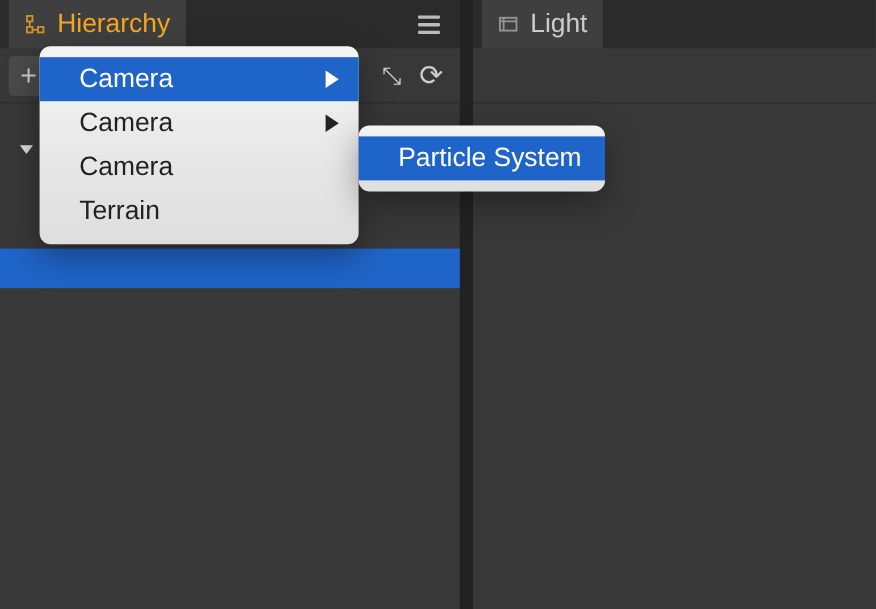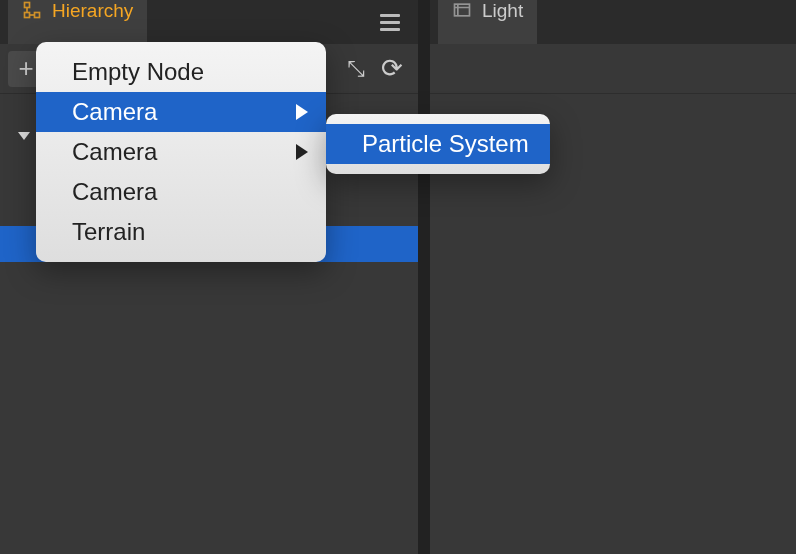--- a/index.html
+++ b/index.html
@@ -32,24 +32,24 @@
 .tab-row {
   height: 44px;
   background: #2b2b2b;
   display: flex;
   align-items: center;
   padding: 0 8px;
 }
 .tab {
   height: 44px;
   display: flex;
-  align-items: flex-start;
+  align-items: center;
   padding: 0 14px;
   color: #bbb;
-  font-size: 19px;
+  font-size: 24px;
 }
 .tab.active {
   background: #3f3f3f;
   color: #f5a623;
 }
 .tab-icon {
   width: 20px;
   height: 20px;
   margin-right: 10px;
   opacity: 0.8;
@@ -222,23 +222,20 @@
           <path d="M3 9h18M7 5v14"></path>
       </svg>
       <span>Light</span>
     </div>
   </div>
   <div class="toolbar"></div>
   <div class="scene-body"></div>
 </div>
 
 <div class="context-menu menu-main">
-  <div class="menu-item">
-    <span>Empty Node</span>
-  </div>
   <div class="menu-item highlight">
     <span>Camera</span>
     <span class="arrow"></span>
   </div>
   <div class="menu-item">
     <span>Camera</span>
     <span class="arrow"></span>
   </div>
   <div class="menu-item">
     <span>Camera</span>

